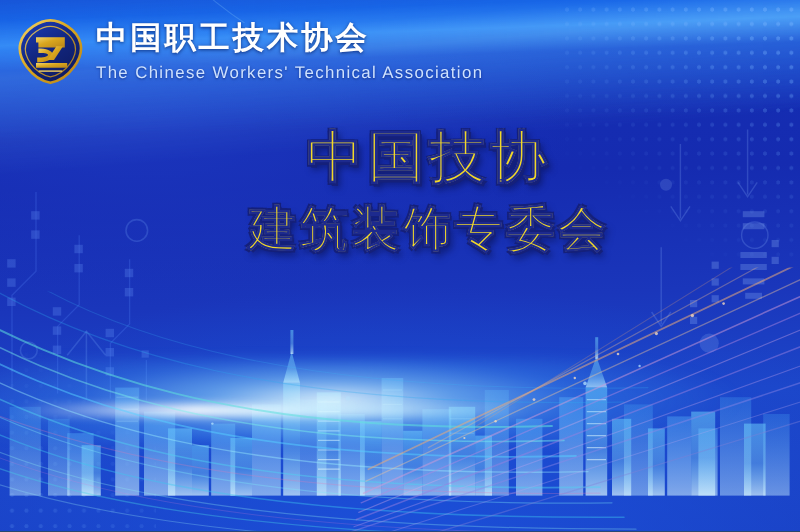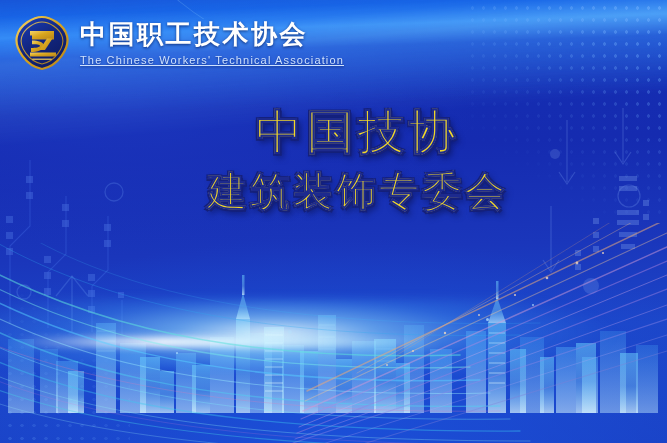--- a/index.html
+++ b/index.html
@@ -112,25 +112,24 @@
     font-size: 26px;
     letter-spacing: 2.5px;
     line-height: 1.08;
     font-weight: 700;
     text-shadow: 0 1px 3px rgba(0,20,90,0.75);
     font-family: "DejaVu Sans", "Liberation Sans", sans-serif;
   }
   .org-en {
     margin-top: 5px;
     color: #cfe2ff;
-    font-size: 11px;
+    font-size: 14px;
     letter-spacing: 1.15px;
     font-weight: 400;
     text-shadow: 0 1px 2px rgba(0,20,90,0.6);
-    text-decoration: underline;
   }
 
   
   .title-block {
     position: absolute; left: 0; top: 108px; width: 667px;
     z-index: 25;
     text-align: center;
     padding-left: 24px;
   }
   .title-line {

